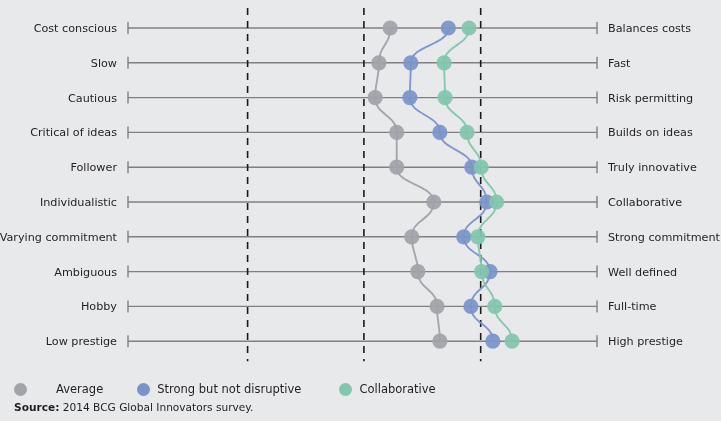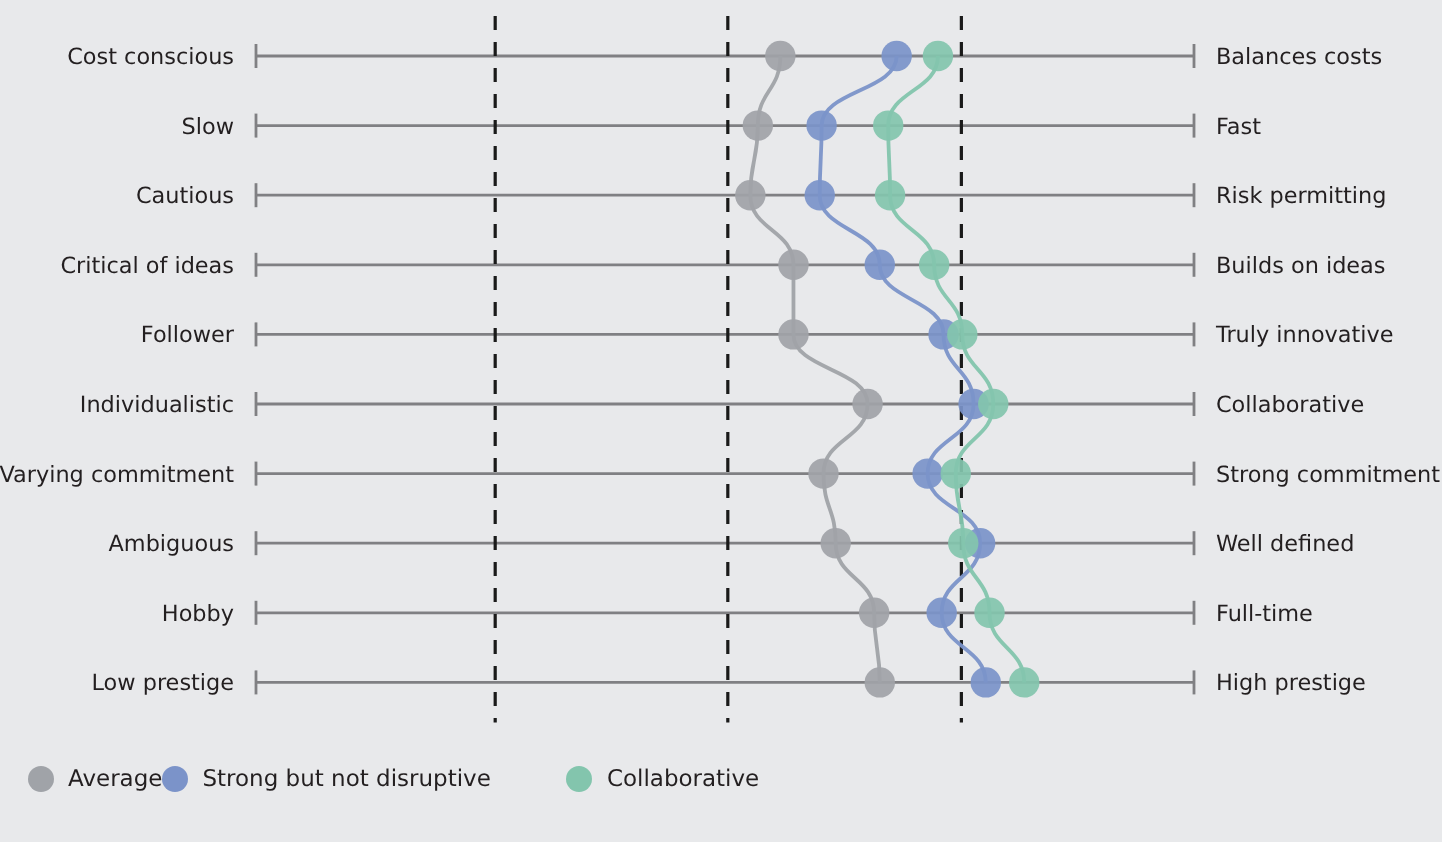--- a/index.html
+++ b/index.html
@@ -53,22 +53,22 @@
     border-radius: 50%;
     display: inline-block;
     flex: 0 0 auto;
   }
   .legend-text {
     font-size: 11.5px;
     color: #231f20;
     margin-left: 7px;
     white-space: nowrap;
   }
-  .lg-1 { margin-left: 0; }
-  .lg-2 { }
+  .lg-1 { margin-left: 0; gap: 22px; }
+  .lg-2 { margin-left: 34px; }
   .lg-3 { margin-left: 38px; }
   .source-line {
     position: absolute;
     left: 14px;
     top: 401px;
     font-size: 10.6px;
     color: #231f20;
     white-space: nowrap;
   }
   .source-line b {
@@ -189,14 +189,17 @@
     <div class="legend-item lg-2">
       <span class="legend-dot" style="background: rgb(123, 147, 201);"></span>
       <span class="legend-text">Strong but not disruptive</span>
     </div>
     <div class="legend-item lg-3">
       <span class="legend-dot" style="background: rgb(131, 197, 173);"></span>
       <span class="legend-text">Collaborative</span>
     </div>
   </div>
 
+  <div class="source-line">
+    <b>Source:</b><span> 2014 BCG Global Innovators survey.</span>
+  </div>
 
 </div>
 
 </body></html>

